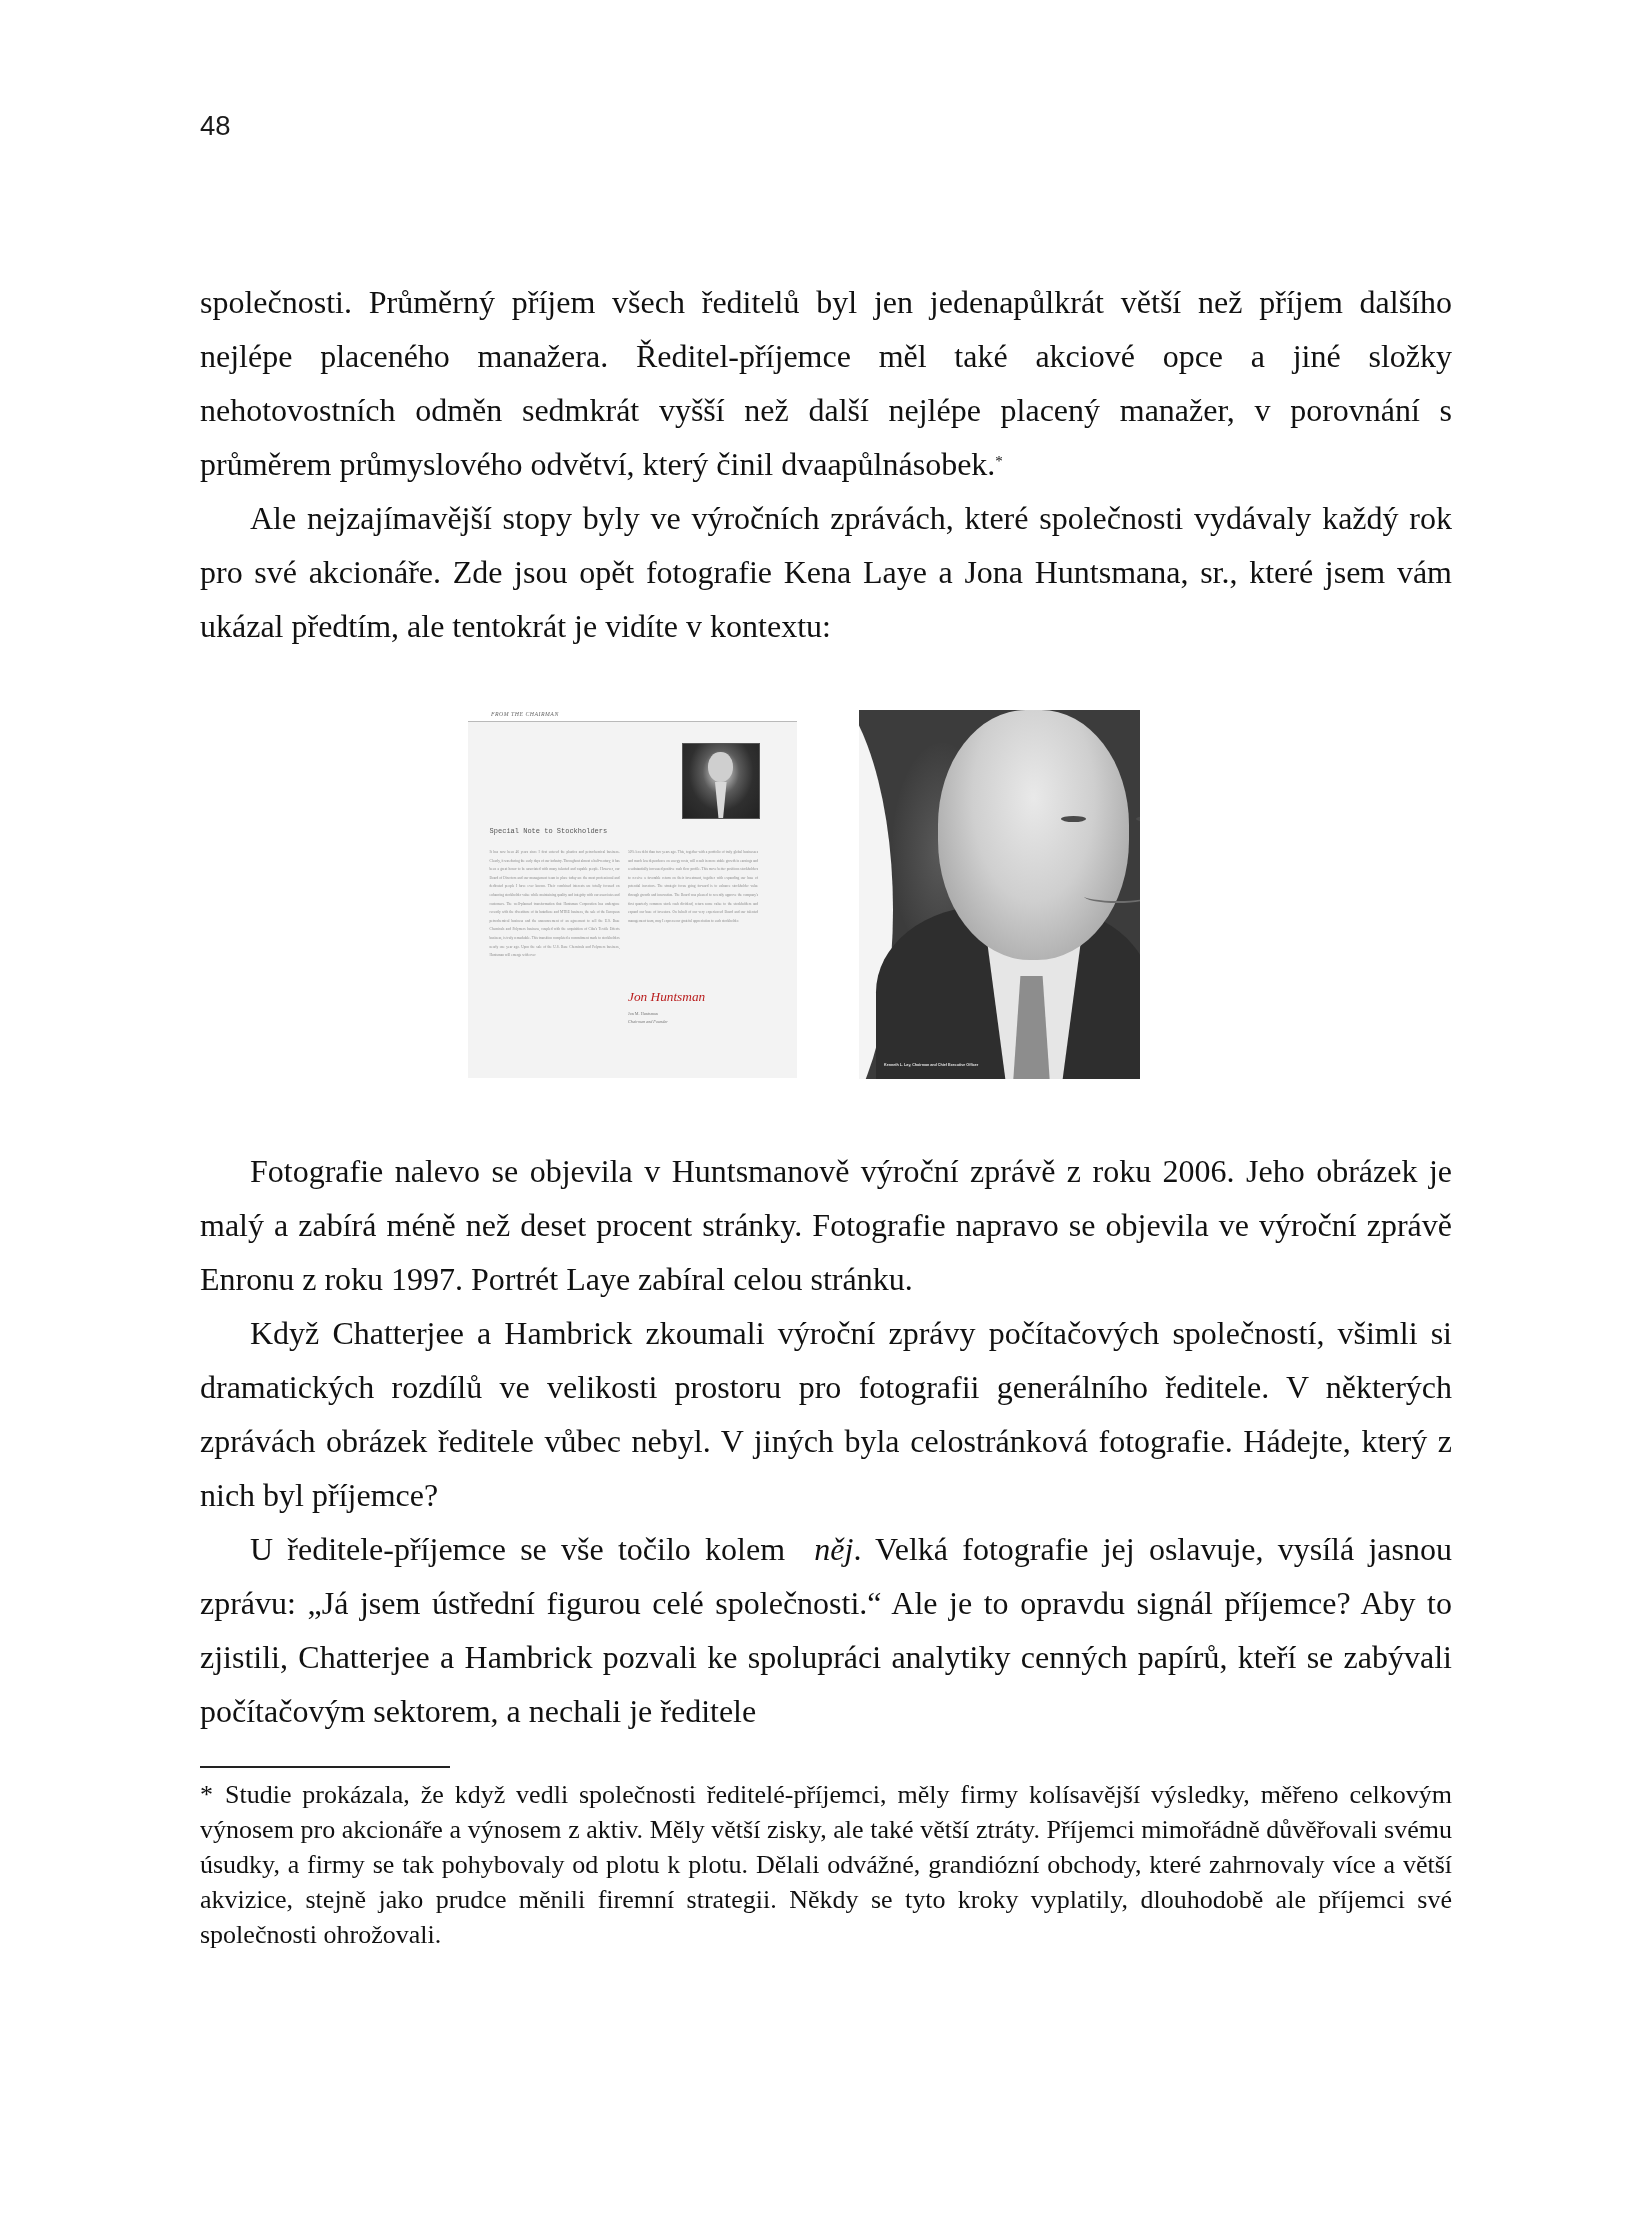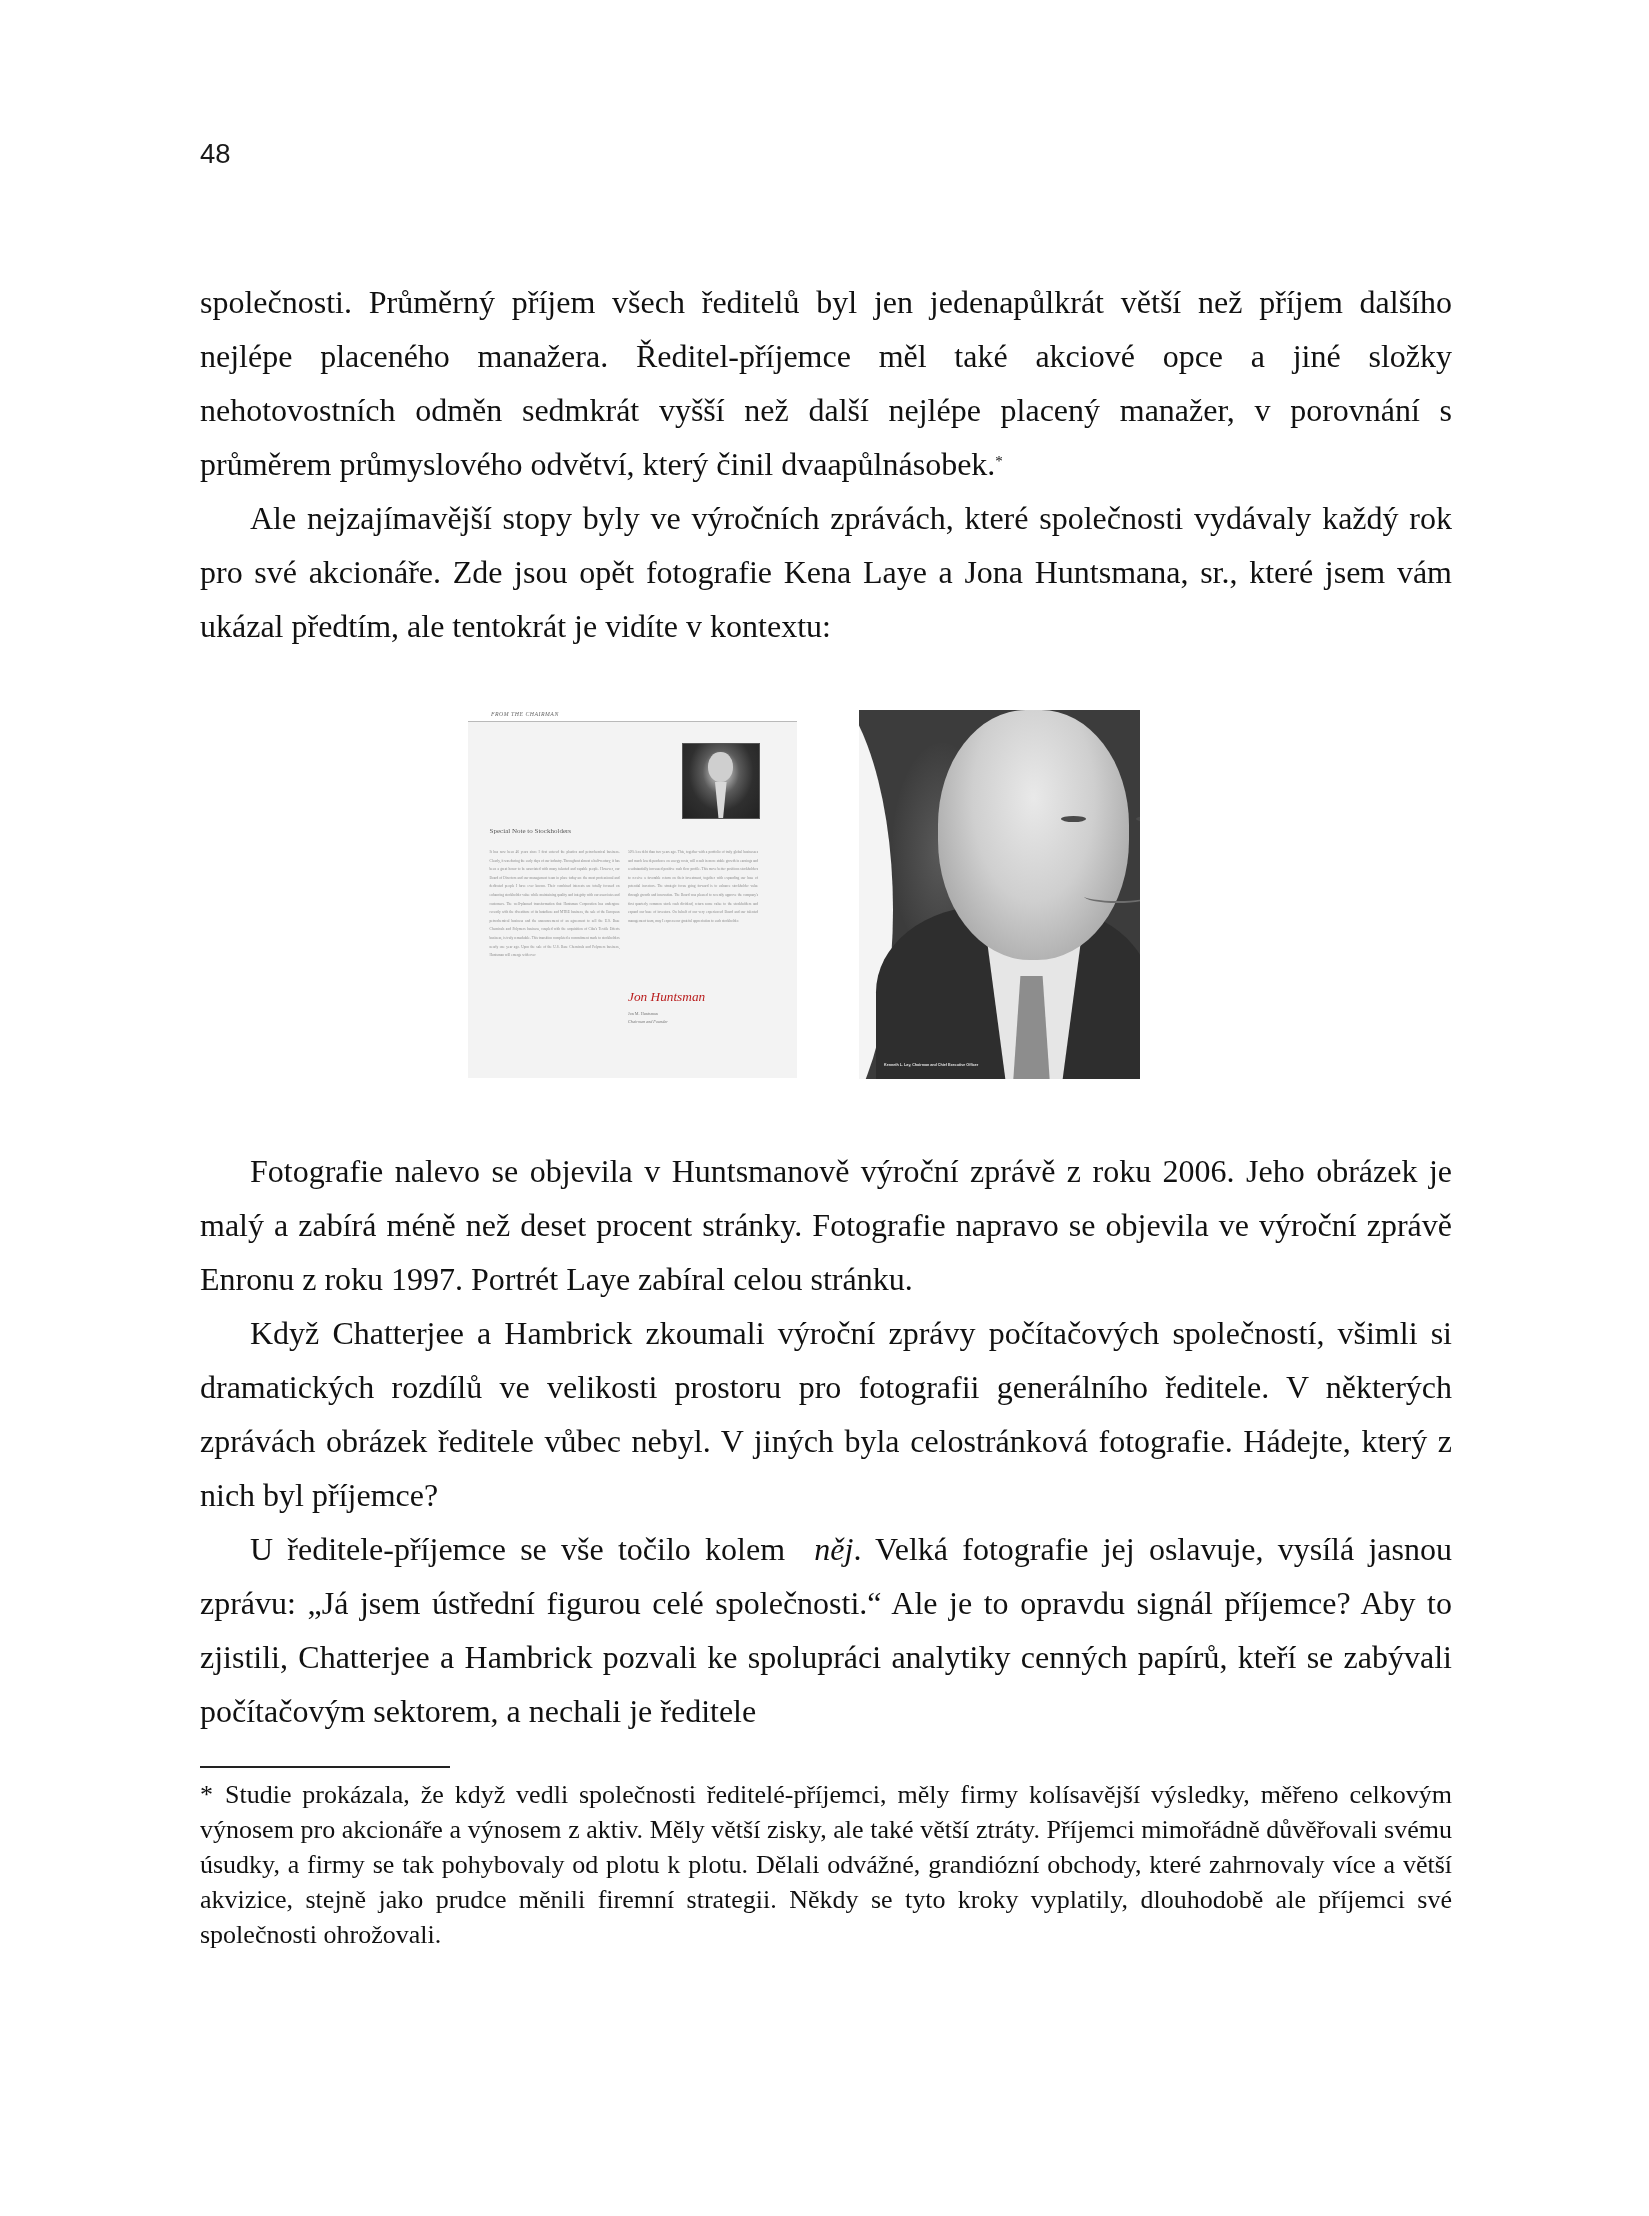--- a/index.html
+++ b/index.html
@@ -4,21 +4,21 @@
 <style>
   html, body { margin: 0; padding: 0; background: #ffffff; }
   body {
     width: 1650px; height: 2216px; position: relative; overflow: hidden;
     color: #111111;
     font-family: "Liberation Serif", "DejaVu Serif", serif;
   }
   .header {
     position: absolute; top: 110px; left: 200px; width: 1252px; height: 42px;
     font-family: "Liberation Sans", "DejaVu Sans", sans-serif;
-    font-size: 27.5px; color: #1a1a1a; margin-top: 28px;
+    font-size: 27.5px; color: #1a1a1a;
   }
   .header .page-no { position: absolute; left: 0; top: 0; }
   .header .running-title { position: absolute; left: 0; right: 0; top: 0; text-align: center; }
 
   .body-text {
     position: absolute; left: 200px; width: 1252px;
     font-size: 32px; line-height: 54px; text-align: justify;
     hyphens: manual;
   }
   .body-text p { margin: 0; }
@@ -51,21 +51,21 @@
   }
   .figure-huntsman .fh-photo .face {
     position: absolute; left: 25px; top: 8.3px; width: 25px; height: 30px; border-radius: 48%;
     background: #cfcfcf;
   }
   .figure-huntsman .fh-photo .shirt {
     position: absolute; left: 32px; top: 38px; width: 11.6px; height: 36px; background: #d9d9d9;
     clip-path: polygon(0 0, 100% 0, 70% 100%, 30% 100%);
   }
   .figure-huntsman .fh-heading {
-    position: absolute; left: 21.6px; top: 118px; font-size: 7px; color: #555;
+    position: absolute; left: 21.6px; top: 118px; font-size: 7px; color: #555; font-family: Liberation Mono, monospace;
   }
   .figure-huntsman .fh-col {
     position: absolute; top: 139px; width: 130px; font-size: 3.5px; line-height: 8.6px;
     color: #8a8a8a; text-align: justify;
   }
   .figure-huntsman .fh-col.left { left: 21.6px; }
   .figure-huntsman .fh-col.right { left: 160px; }
   .figure-huntsman .fh-sign {
     position: absolute; left: 160px; top: 280px; font-size: 13.3px; font-style: italic; color: #b91c1c;
   }

